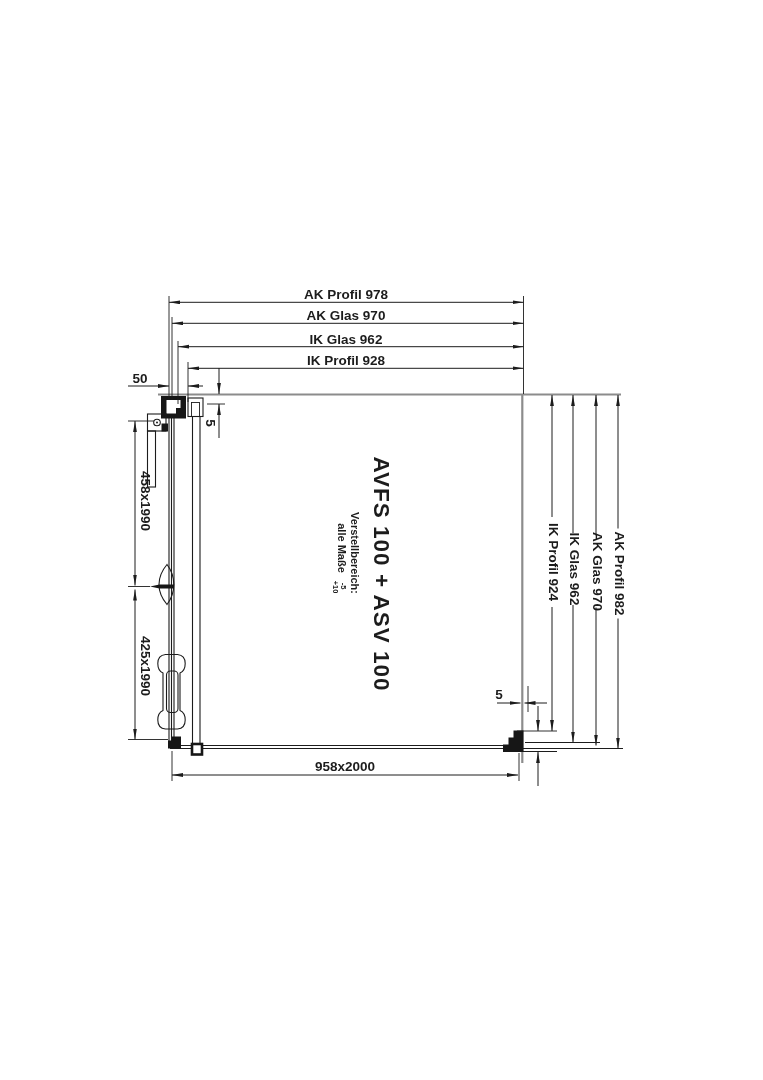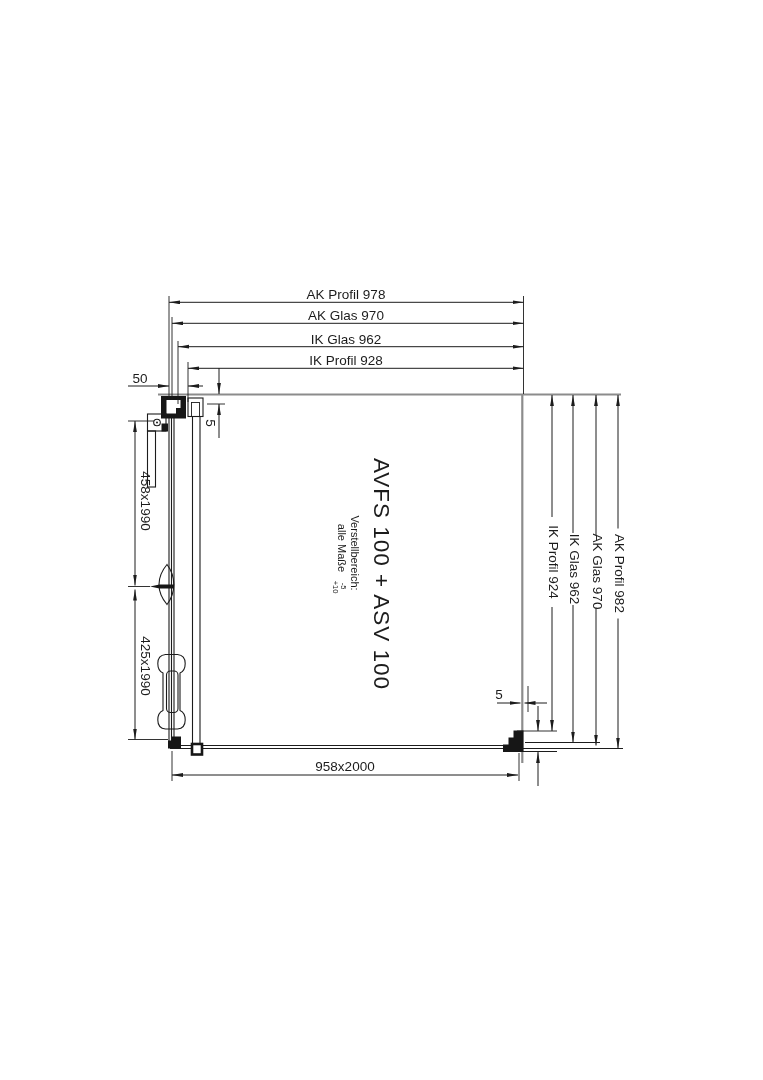--- a/index.html
+++ b/index.html
@@ -1,17 +1,17 @@
 <!DOCTYPE html>
 <html><head>
 <meta charset="utf-8">
 <style>
   html,body{margin:0;padding:0;background:#ffffff;}
   .stage{position:relative;width:763px;height:1080px;background:#fff;overflow:hidden;
-         font-family:"Liberation Sans",sans-serif;}
+         font-family:"Liberation Sans",sans-serif;font-weight:bold;}
   svg{display:block;}
   .dim{stroke:#1c1c1c;stroke-width:1;fill:none;}
   .ext{stroke:#1c1c1c;stroke-width:0.9;fill:none;}
   .geo{stroke:#1c1c1c;stroke-width:1.1;fill:none;}
   .geo2{stroke:#1c1c1c;stroke-width:0.9;fill:none;}
   .solid{fill:#161616;stroke:none;}
   .halo{fill:#ffffff;stroke:none;}
   text{fill:#1c1c1c;font-family:"Liberation Sans",sans-serif;}
   .dt{font-size:13.5px;}
   .title-t{font-size:22.5px;letter-spacing:1px;}

